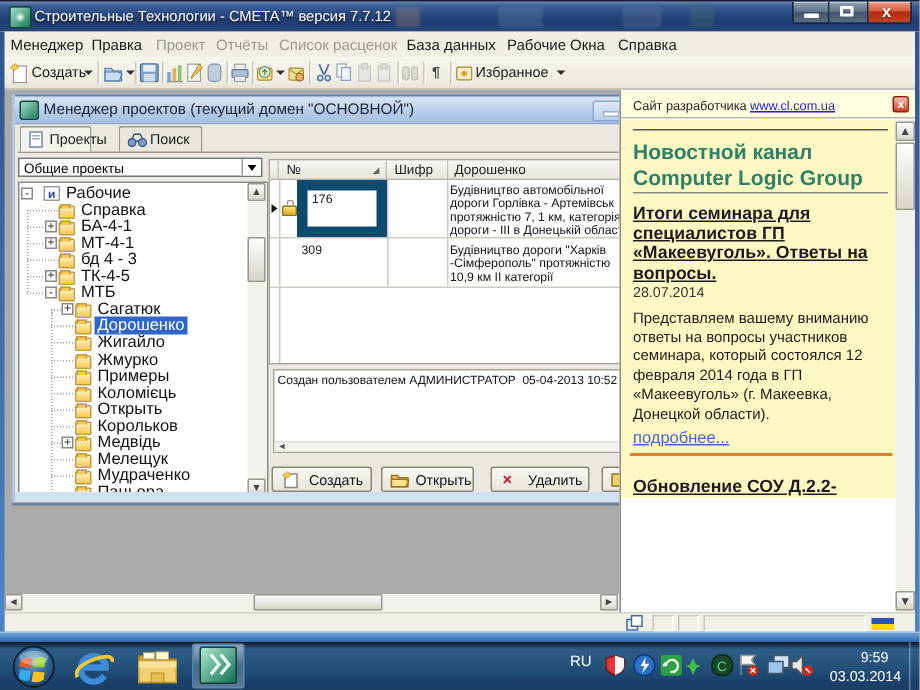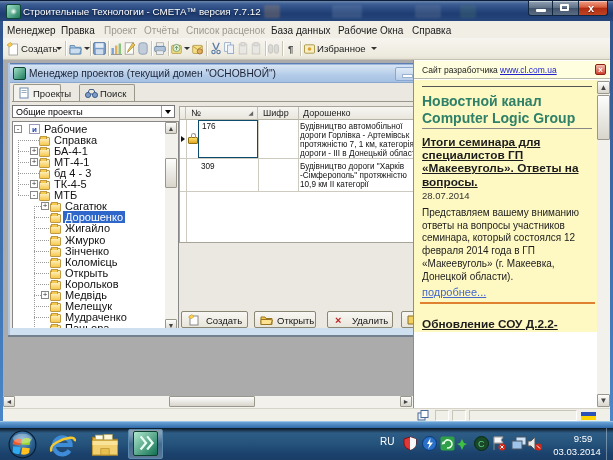--- a/index.html
+++ b/index.html
@@ -233,21 +233,21 @@
           <div class="pm" style="left:28px;top:80px">+</div>
           <div class="fold" style="left:37px;top:81px"></div>
           <div class="trow" style="left:52px;top:78px">Сагатюк</div>
           <div class="fold" style="left:37px;top:92px"></div>
           <div class="trow" style="left:50px;top:89px;background:#2e66c9;color:#fff;padding:0 2px">Дорошенко</div>
           <div class="fold" style="left:37px;top:103px"></div>
           <div class="trow" style="left:52px;top:100px">Жигайло</div>
           <div class="fold" style="left:37px;top:115px"></div>
           <div class="trow" style="left:52px;top:112px">Жмурко</div>
           <div class="fold" style="left:37px;top:126px"></div>
-          <div class="trow" style="left:52px;top:123px">Зінченко</div>
+          <div class="trow" style="left:52px;top:123px">Примеры</div>
           <div class="fold" style="left:37px;top:137px"></div>
           <div class="trow" style="left:52px;top:134px">Коломієць</div>
           <div class="fold" style="left:37px;top:148px"></div>
           <div class="trow" style="left:52px;top:145px">Открыть</div>
           <div class="fold" style="left:37px;top:159px"></div>
           <div class="trow" style="left:52px;top:156px">Корольков</div>
           <div class="pm" style="left:28px;top:169px">+</div>
           <div class="fold" style="left:37px;top:170px"></div>
           <div class="trow" style="left:52px;top:167px">Медвідь</div>
           <div class="fold" style="left:37px;top:181px"></div>
@@ -296,28 +296,34 @@
             <span style="position:absolute;left:4px;top:1px">Дорошенко</span>
           </div>
           <div class="gridline" style="left:6px;top:13px;width:1px;height:124px"></div>
           <div class="gridline" style="left:78px;top:13px;width:1px;height:71px"></div>
           <div class="gridline" style="left:118px;top:13px;width:1px;height:71px"></div>
           <div class="gridline" style="left:0;top:51px;width:236px;height:1px"></div>
           <div class="gridline" style="left:0;top:84px;width:236px;height:1px"></div>
           <div style="position:absolute;left:1px;top:29px;width:0;height:0;border-top:3.5px solid transparent;border-bottom:3.5px solid transparent;border-left:4.5px solid #111"></div>
           <div style="position:absolute;left:8px;top:30px;width:10px;height:7px;background:linear-gradient(#ffe070,#e0a820);border:1px solid #907010;border-radius:1px"></div>
           <div style="position:absolute;left:10.5px;top:26px;width:5px;height:5px;border:1.5px solid #999;border-bottom:none;border-radius:3px 3px 0 0"></div>
-          <div style="position:absolute;left:18px;top:13px;width:60px;height:38px;border:1px solid #0c4a6e">
+          <div style="position:absolute;left:18px;top:13px;width:60px;height:38px;border:7px solid #0c4a6e">
             <span class="cell" style="left:3px;top:1px">176</span>
           </div>
           <div class="cell" style="left:120px;top:14.5px;line-height:9.2px;white-space:nowrap">Будівництво автомобільної<br>дороги Горлівка - Артемівськ<br>протяжністю 7, 1 км, категорія<br>дороги - III в Донецькій області</div>
           <div class="cell" style="left:21px;top:55px">309</div>
           <div class="cell" style="left:120px;top:55px;line-height:9.2px;white-space:nowrap">Будівництво дороги "Харків<br>-Сімферополь" протяжністю<br>10,9 км II категорії</div>
         </div>
 
+      <div style="position:absolute;left:170px;top:163px;width:232px;height:56px;background:#fff;border:1px solid #a8a598">
+        <div style="position:absolute;left:2px;top:2px;font-size:8px;color:#111;white-space:nowrap">Создан пользователем АДМИНИСТРАТОР&nbsp;&nbsp;05-04-2013 10:52</div>
+        <div style="position:absolute;left:0;bottom:0;width:230px;height:7px;background:#f2f1ec;border-top:1px solid #ddd;color:#555;font-size:6px">
+            <span style="position:absolute;left:2px;top:0">◄</span>
+          </div>
+      </div>
 
       <div class="btn" style="left:169px;top:228px;width:67px">
         <svg style="position:absolute;left:6px;top:2px" width="12" height="12" viewBox="0 0 12 12">
             <rect x="2" y="2" width="8" height="9" fill="#fff" stroke="#888"></rect>
             <path d="M0.5 3 l3.5-2.5 1.8 2.5-2.6 1.7z" fill="#ffd24a" stroke="#c09020" stroke-width=".5"></path>
           </svg>
         <span style="position:absolute;left:24px;top:3px">Создать</span>
       </div>
       <div class="btn" style="left:242px;top:228px;width:62px">
         <svg style="position:absolute;left:5px;top:3px" width="13" height="11" viewBox="0 0 13 11">

